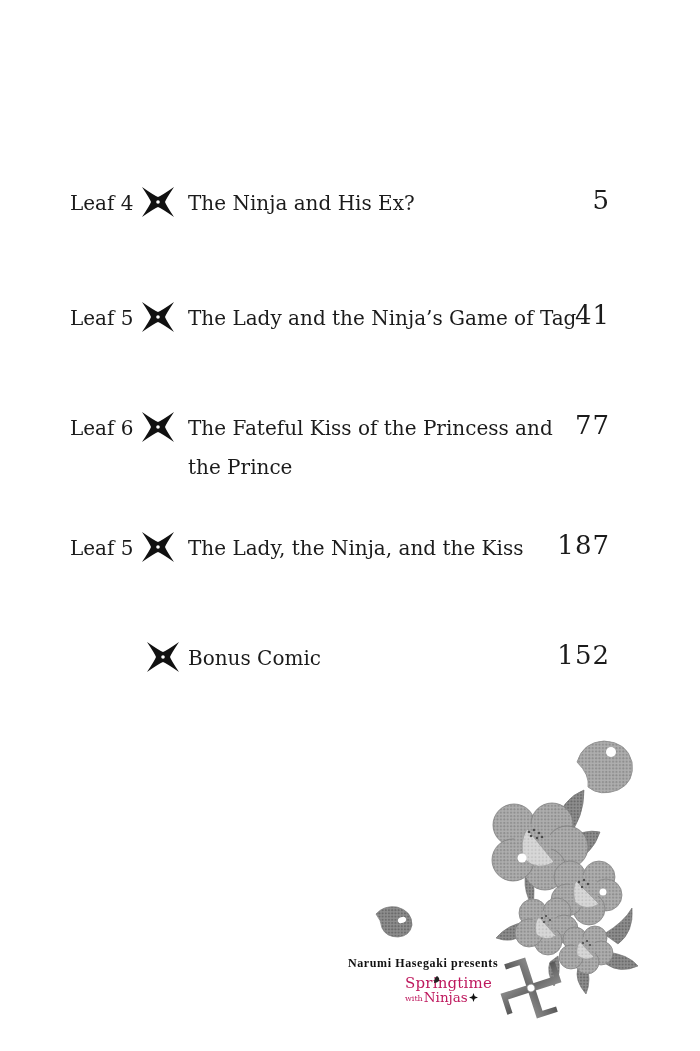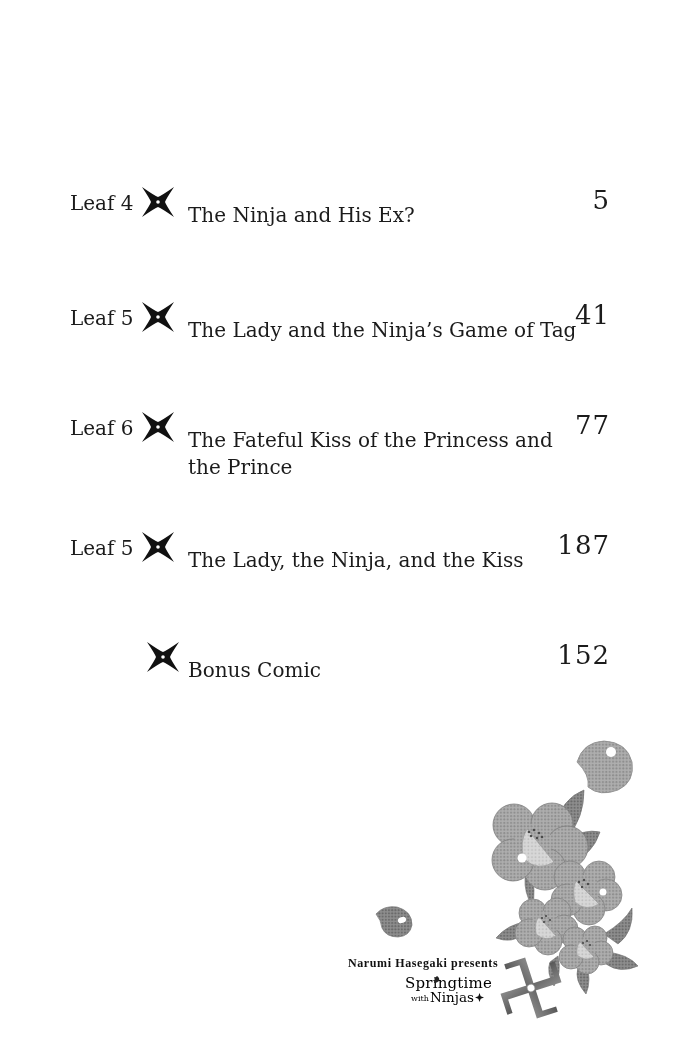--- a/index.html
+++ b/index.html
@@ -9,36 +9,36 @@
     font-family:"DejaVu Serif","Liberation Serif",serif;
   }
   .toc-row{position:absolute;left:0;width:580px;height:90px;}
   .leaf-label{
     position:absolute;left:70px;top:0;font-size:20px;line-height:1;
     white-space:nowrap;
   }
   .row-icon{position:absolute;left:141px;top:-7px;width:34px;height:32px;}
   .row-icon svg{display:block;}
   .chapter-title{
-    position:absolute;left:188px;top:12px;font-size:20px;line-height:1;
+    position:absolute;left:188px;top:0;font-size:20px;line-height:1;
     white-space:nowrap;
   }
   .chapter-title.line2{top:39px;}
   .page-number{
     position:absolute;left:440px;top:-6px;width:170px;text-align:right;
     font-size:26px;line-height:1;letter-spacing:1px;
   }
   .credit{
     position:absolute;left:348px;top:956px;
     font-family:"Liberation Serif",serif;font-weight:bold;font-size:12px;
     letter-spacing:0.6px;color:#111;white-space:nowrap;text-align:center;
   }
   .logo{
-    position:absolute;left:405px;top:975px;width:85px;text-align:center;
-    color:#000000;
+    position:absolute;left:405px;top:975px;width:85px;text-align:left;
+    color:#be185d;
   }
   .logo-line1{font-size:15px;line-height:1.1;letter-spacing:0.2px;}
   .logo-line2{font-size:13.5px;line-height:1;margin-top:-1px;white-space:nowrap;}
   .logo-with{font-size:8px;vertical-align:1px;margin-right:1px;}
   .logo-star{display:inline-block;vertical-align:0px;margin-left:1px;}
   .logo-leaf{position:absolute;left:28px;top:-6px;}
   .artwork{position:absolute;left:340px;top:730px;}
 </style>
 </head>
 <body>

